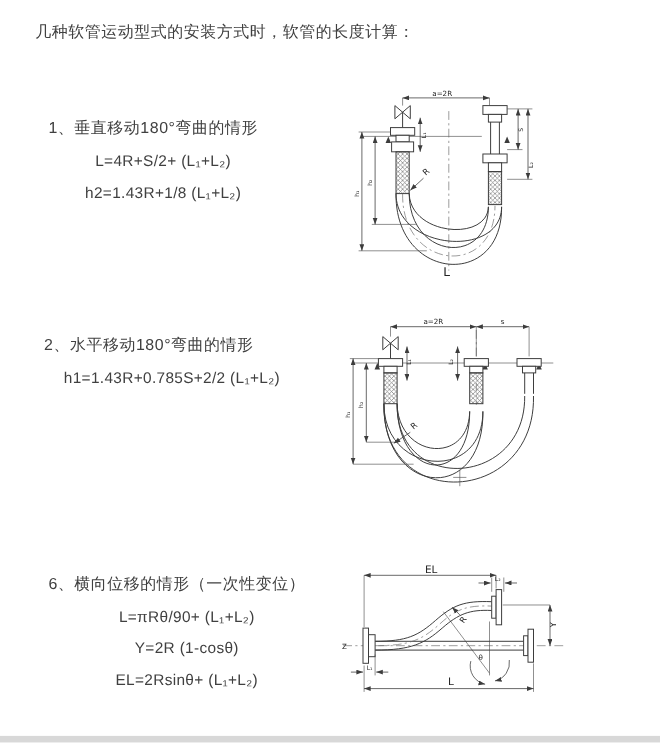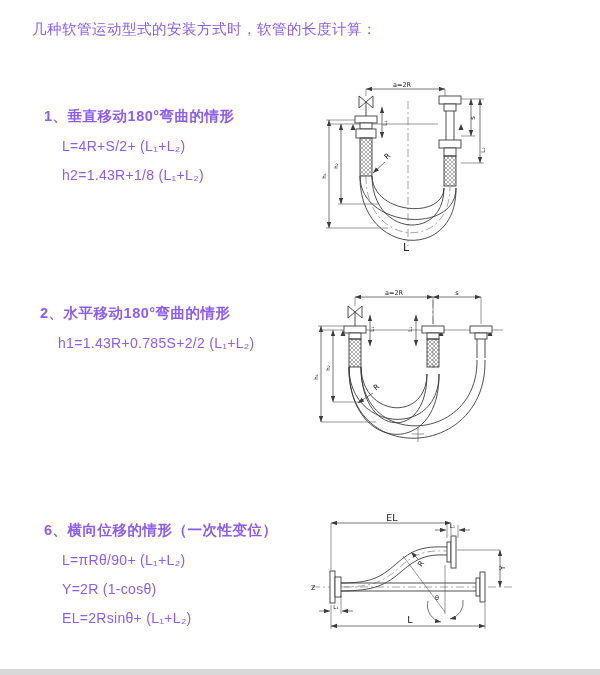--- a/index.html
+++ b/index.html
@@ -1,21 +1,21 @@
 <!DOCTYPE html>
 <html><head>
 <meta charset="utf-8">
 <style>
   html,body{margin:0;padding:0;background:#e8e8e8;}
   #page{position:relative;width:600px;height:675px;background:#ffffff;overflow:hidden;
-        font-family:"Liberation Sans","DejaVu Sans",sans-serif;color:#8b5cf6;}
+        font-family:"Liberation Sans","DejaVu Sans",sans-serif;color:#404040;}
   .title{position:absolute;left:32px;top:20px;font-size:14.5px;letter-spacing:.5px;}
   .section{position:absolute;}
-  .heading{font-size:14.5px;letter-spacing:.5px;margin:0 0 12px 0;font-weight:bold;}
-  .formula{font-size:14px;margin:0 0 13px 0;padding-left:18px;letter-spacing:.3px;}
+  .heading{font-size:14.5px;letter-spacing:.5px;margin:0 0 12px 0;}
+  .formula{font-size:14px;margin:0 0 13px 0;padding-left:18px;letter-spacing:.3px;text-align:center;}
   .dia{position:absolute;}
   
   .ln{stroke:#3c3c3c;stroke-width:.9;fill:none}
   .thin{stroke:#555;stroke-width:.6;fill:none}
   .dim{stroke:#3c3c3c;stroke-width:.7;fill:none}
   .cl{stroke:#6a6a6a;stroke-width:.6;fill:none;stroke-dasharray:8 3 2 3}
   .fr{fill:#fff;stroke:#3c3c3c;stroke-width:.9}
   .hat{fill:url(#hatchP);stroke:#3c3c3c;stroke-width:.9}
   .fa{fill:#3c3c3c;stroke:none}
   svg text{fill:#222;font-family:"DejaVu Sans",sans-serif;}

